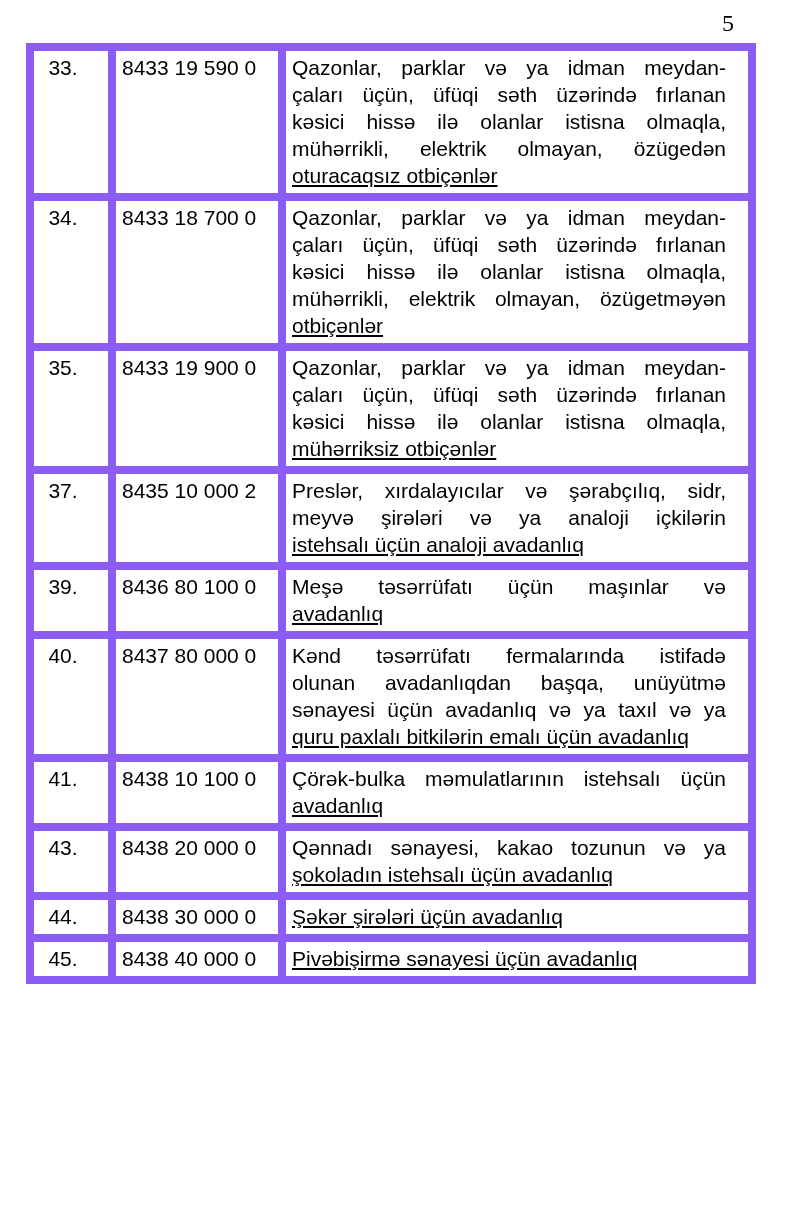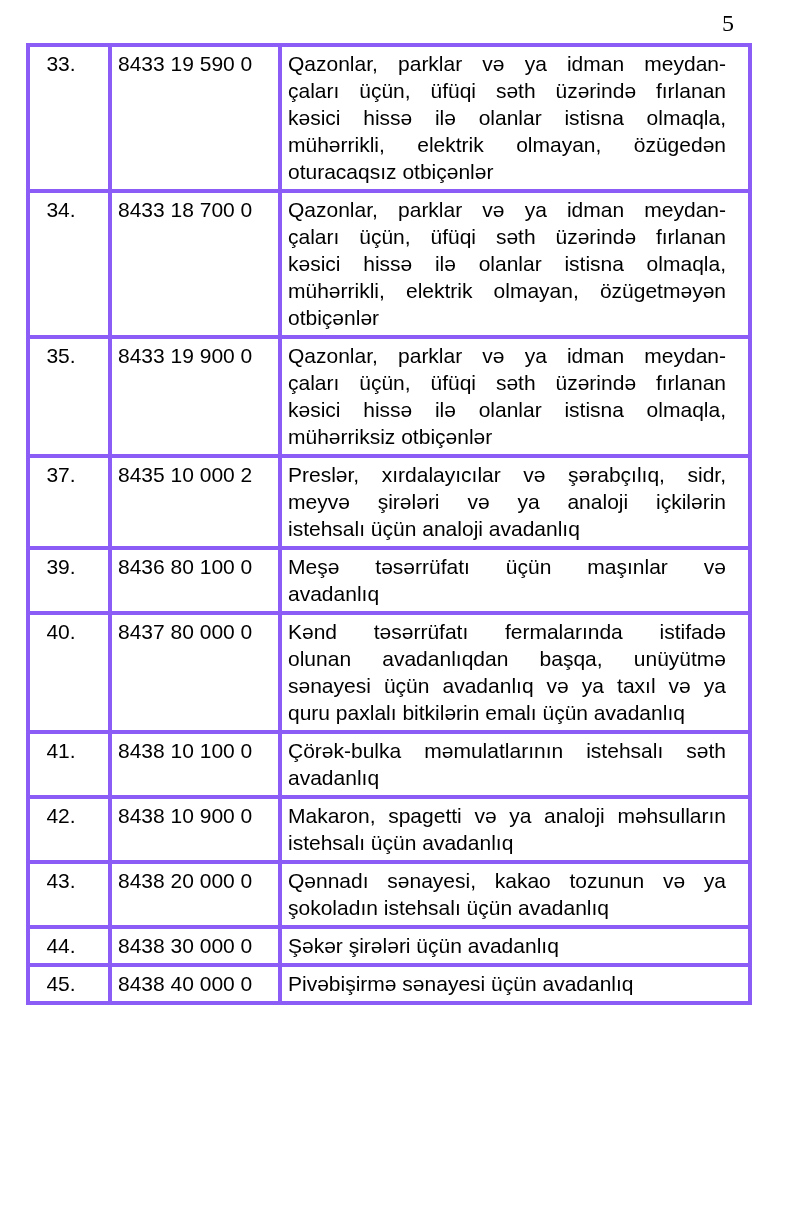--- a/index.html
+++ b/index.html
@@ -29,21 +29,21 @@
   }
   table.doc-table {
     position: absolute;
     left: 26px;
     top: 43px;
     width: 722px;
     border-collapse: collapse;
     table-layout: fixed;
   }
   table.doc-table td {
-    border: 4px solid #8b5cf6;
+    border: 8px solid #8b5cf6;
     vertical-align: top;
     font-size: 21px;
     line-height: 27px;
     padding: 3px 22px 4px 6px;
     overflow: hidden;
   }
   td.cell-no {
     text-align: center;
   }
   td.cell-code {
@@ -52,20 +52,21 @@
   td.cell-desc {
     padding: 3px 8px 4px 10px;
   }
   .desc-line {
     text-align: justify;
     text-align-last: justify;
   }
   .desc-line.last {
     text-align: center;
     text-align-last: left;
+    text-decoration: underline;
   }
 </style>
 </head>
 <body>
 
 <div class="page">
 
   <div class="page-number">5</div>
 
   <table class="doc-table">
@@ -131,30 +132,22 @@
             <div class="desc-line">Kənd təsərrüfatı fermalarında istifadə</div>
             <div class="desc-line">olunan avadanlıqdan başqa, unüyütmə</div>
             <div class="desc-line">sənayesi üçün avadanlıq və ya taxıl və ya</div>
             <div class="desc-line last">quru paxlalı bitkilərin emalı üçün avadanlıq</div>
           </td>
         </tr>
         <tr>
           <td class="cell-no">41.</td>
           <td class="cell-code">8438 10 100 0</td>
           <td class="cell-desc">
-            <div class="desc-line">Çörək-bulka məmulatlarının istehsalı səth</div>
+            <div class="desc-line">Çörək-bulka məmulatlarının istehsalı üçün</div>
             <div class="desc-line last">avadanlıq</div>
-          </td>
-        </tr>
-        <tr>
-          <td class="cell-no">42.</td>
-          <td class="cell-code">8438 10 900 0</td>
-          <td class="cell-desc">
-            <div class="desc-line">Makaron, spagetti və ya analoji məhsulların</div>
-            <div class="desc-line last">istehsalı üçün avadanlıq</div>
           </td>
         </tr>
         <tr>
           <td class="cell-no">43.</td>
           <td class="cell-code">8438 20 000 0</td>
           <td class="cell-desc">
             <div class="desc-line">Qənnadı sənayesi, kakao tozunun və ya</div>
             <div class="desc-line last">şokoladın istehsalı üçün avadanlıq</div>
           </td>
         </tr>

